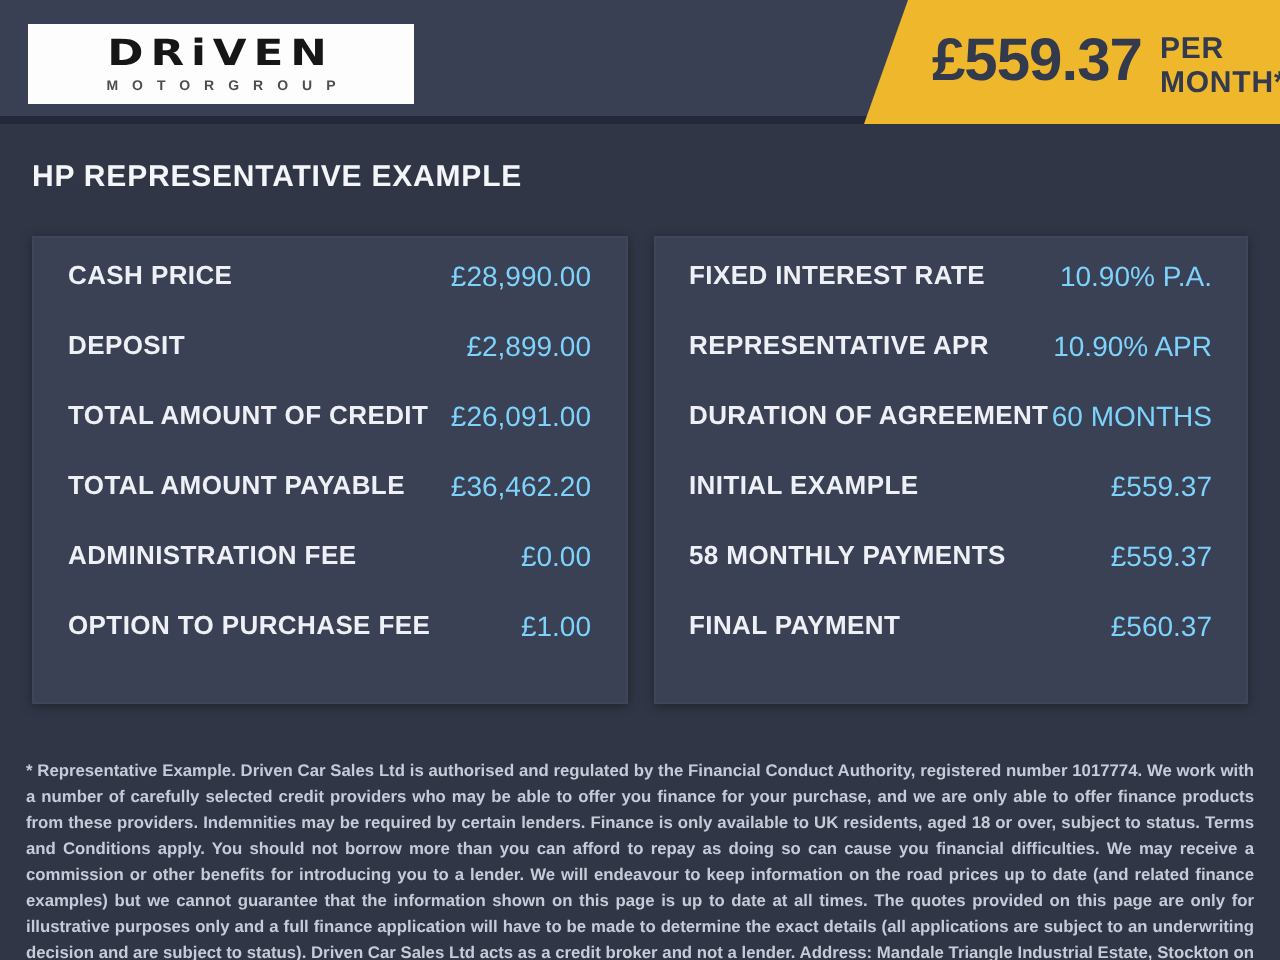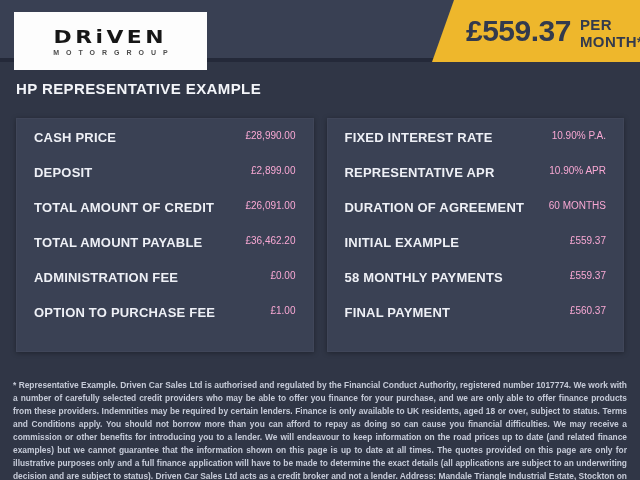--- a/index.html
+++ b/index.html
@@ -15,21 +15,21 @@
   
   .header {
     position: relative;
     height: 62px;
     background: #394053;
     border-bottom: 4px solid #242939;
   }
   .logo-box {
     position: absolute;
     left: 14px; top: 12px;
-    width: 193px; height: 58px;
+    width: 193px; height: 40px;
     background: #fdfdfd;
     display: flex;
     flex-direction: column;
     align-items: center;
     justify-content: center;
   }
   .logo-word {
     font-family: "DejaVu Sans", sans-serif;
     font-weight: 900;
     font-size: 19px;
@@ -100,22 +100,22 @@
     justify-content: space-between;
   }
   .row .label {
     font-size: 13px;
     font-weight: bold;
     letter-spacing: 0.2px;
     color: #eef0f6;
     white-space: nowrap;
   }
   .row .value {
-    font-size: 10px;
-    color: #f9a8d4;
+    font-size: 14px;
+    color: #7dd3fc;
     white-space: nowrap;
   }
 
   
   .disclaimer {
     margin: 27px 13px 0 13px;
     font-size: 8.4px;
     line-height: 13px;
     font-weight: bold;
     color: #c6cbd8;

